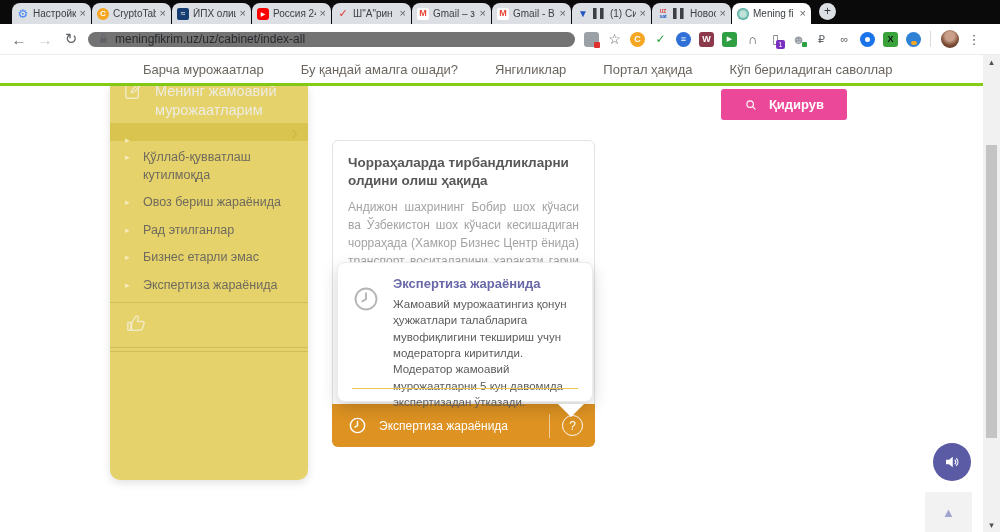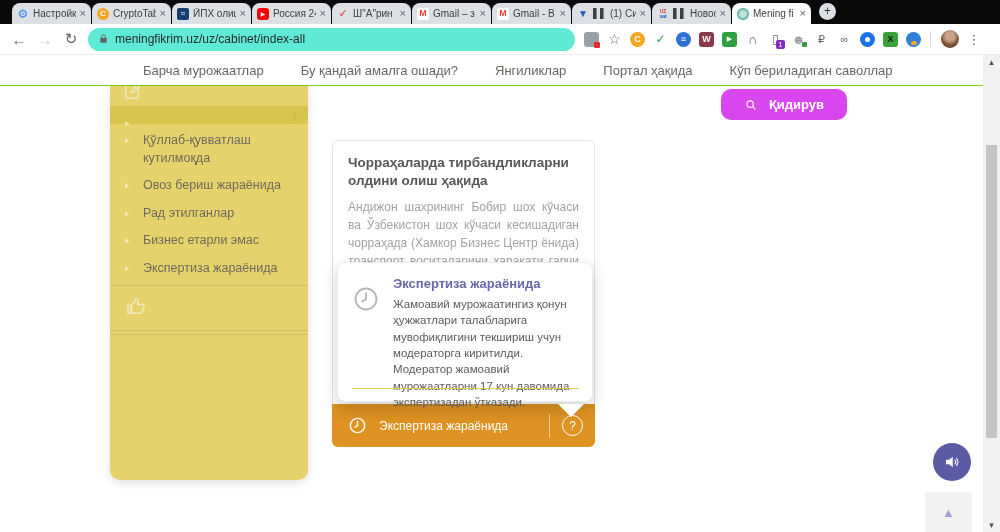--- a/index.html
+++ b/index.html
@@ -23,21 +23,21 @@
   .fav-uzsat{flex-direction:column;line-height:4.5px}
   .fav-uz{color:#d32f2f;font-weight:bold;font-size:5px}
   .fav-sat{color:#1a53c0;font-weight:bold;font-size:5px}
   .fav-emblem{border-radius:50%;background:radial-gradient(circle,#bfe3d8 0 35%,#2e9a8f 75%)}
   .newtab{width:17px;height:17px;border-radius:50%;background:#dce0e5;color:#333;display:flex;align-items:center;justify-content:center;font-size:12px;margin:0 0 2px 7px;align-self:center}
 
   
   .toolbar{position:absolute;top:24px;left:0;width:100%;height:31px;background:#fff;border-bottom:1px solid #ececec;display:flex;align-items:center;padding:0 6px}
   .navbtn{font-size:15px;color:#5f6368;width:26px;text-align:center}
   .navbtn.disabled{color:#c4c7cb}
-  .omnibox{width:487px;height:23px;background:#5eead4;border-radius:12px;margin-left:4px;display:flex;align-items:center;padding:0 10px;gap:6px;flex:0 0 auto}
+  .omnibox{width:487px;height:15px;background:#737373;border-radius:12px;margin-left:4px;display:flex;align-items:center;padding:0 10px;gap:6px;flex:0 0 auto}
   .url{font-size:12px;color:#27292d;white-space:nowrap}
   .tb-right{display:flex;align-items:center;margin-left:6px;gap:2px}
   .ext{width:21px;height:20px;display:flex;align-items:center;justify-content:center;font-size:11px;color:#5f6368;position:relative}
   .ext .bub{width:15px;height:15px;display:flex;align-items:center;justify-content:center;border-radius:3px;font-size:9px}
   .ext-badged .bub{background:#9aa0a6;border-radius:3px}
   .ext-badged::after{content:"";position:absolute;right:2px;bottom:1px;width:6px;height:6px;background:#e03131;border-radius:1px}
   .ext-star{font-size:14px}
   .ext-crypto .bub{background:#f5a623;color:#fff;border-radius:50%;font-weight:bold}
   .ext-login{color:#1f9d3a;font-weight:bold;font-size:12px}
   .ext-browsec .bub{background:#2f6fd6;color:#fff;border-radius:50%}
@@ -51,21 +51,21 @@
   .ext-bluedot .bub{background:#1a73e8;border-radius:50%}
   .ext-bluedot .bub::after{content:"";width:5px;height:5px;background:#fff;border-radius:50%}
   .ext-greenx .bub{background:#3aa23a;color:#111;font-weight:bold}
   .ext-chat .bub{background:#2f81d6;border-radius:50%}
   .ext-chat .bub::after{content:"";width:6px;height:4px;background:#f5a623;border-radius:2px;margin-top:7px}
   .tb-divider{width:1px;height:16px;background:#dadce0;margin:0 4px}
   .avatar{width:18px;height:18px;border-radius:50%;background:radial-gradient(circle at 50% 35%,#caa08a 0 30%,#7d4e35 60%,#513023);margin:0 4px}
   .menu-dots{font-size:13px;color:#5f6368;width:18px;text-align:center}
 
   
-  .site-nav{position:absolute;top:55px;left:0;width:983px;height:31px;background:#fff;border-bottom:1px solid #84cc16;display:flex;align-items:center;padding-left:143px;gap:37px}
+  .site-nav{position:absolute;top:55px;left:0;width:983px;height:31px;background:#fff;border-bottom:3px solid #84cc16;display:flex;align-items:center;padding-left:143px;gap:37px}
   .site-nav a{font-size:13px;color:#6b655f;text-decoration:none;white-space:nowrap}
 
   
   .content{position:absolute;top:86px;left:0;width:983px;height:446px;background:#fff}
 
   
   .sidebar{position:absolute;left:110px;top:0;width:198px;height:394px;background:#e6d26a;border-radius:0 0 10px 10px;overflow:hidden;box-shadow:0 3px 8px rgba(0,0,0,.12)}
   .side-head{display:flex;gap:10px;padding:0 12px;margin-top:-7px;align-items:flex-start}
   .side-ic{width:23px;height:23px;color:#f0e9c2;flex:0 0 23px}
   .side-ic svg{width:100%;height:100%}
@@ -74,21 +74,21 @@
   .bullet{position:absolute;left:15px;top:7px;font-size:9px;color:#f4edbb}
   .side-filter.active{background:#d9c44f;padding-top:9px;padding-bottom:9px;margin:4px 0 3px}
   .side-filter.active .bullet{top:11px}
   .chev{position:absolute;right:10px;top:50%;transform:translateY(-50%);font-size:20px;color:#cdb93f}
   .side-divider{height:1px;background:rgba(110,95,25,.18);margin:3px 0 0}
   .side-section{display:flex;align-items:center;gap:12px;padding:9px 14px;font-size:14px;color:#8b887c;line-height:1.25;cursor:pointer}
 
   
   .search-input{position:absolute;left:332px;top:3px;width:378px;height:31px;border:1px solid #e2e2e2;border-radius:8px;padding:0 12px;font-size:13px;color:#555;outline:none;font-family:inherit}
   .search-input::placeholder{color:#aaa}
-  .search-btn{position:absolute;left:721px;top:3px;width:126px;height:31px;background:#d946ef;border:none;border-radius:10px;color:#fff;font-size:13px;font-weight:bold;display:flex;align-items:center;justify-content:center;gap:11px;font-family:inherit;cursor:pointer}
+  .search-btn{position:absolute;left:721px;top:3px;width:126px;height:31px;background:#ec4899;border:none;border-radius:3px;color:#fff;font-size:13px;font-weight:bold;display:flex;align-items:center;justify-content:center;gap:11px;font-family:inherit;cursor:pointer}
   .search-btn svg{width:14px;height:14px}
 
   
   .card{position:absolute;left:332px;top:54px;width:263px;height:307px;border:1px solid #e3e3e3;border-radius:6px;background:#fff}
   .card-title{padding:13px 15px 6px;font-size:13.5px;font-weight:bold;color:#585858;line-height:1.35}
   .card-excerpt{padding:2px 15px 0;font-size:12px;color:#a3a3a3;line-height:1.5;text-align:justify}
   .status-bar{position:absolute;left:-1px;right:-1px;bottom:-1px;height:43px;background:#dd9222;border-radius:0 0 6px 6px;display:flex;align-items:center;padding:0 12px 0 16px}
   .status-bar .clock{width:19px;height:19px;color:#fff}
   .status-label{margin-left:12px;font-size:12px;color:#fff;flex:1}
   .status-divider{width:1px;height:24px;background:rgba(255,255,255,.55);margin-right:12px}
@@ -240,20 +240,21 @@
   <div class="content">
 
     <aside class="sidebar">
       <div class="side-head">
         <span class="side-ic">
           <svg viewBox="0 0 24 24" fill="none" stroke="currentColor" stroke-width="1.5">
               <rect x="4" y="5" width="13" height="15" rx="1.5"></rect>
               <path d="M12.5 13.5L20 6l-2-2-7.5 7.5-.7 2.7 2.7-.7z"></path>
             </svg>
         </span>
+        <span class="side-head-label">Менинг жамоавий мурожаатларим</span>
       </div>
 
       <div class="side-filter active">
         <span class="bullet">▸</span>
         <span class="chev">›</span>
       </div>
       <div class="side-filter">
         <span class="bullet">▸</span>
         <span>Қўллаб-қувватлаш кутилмоқда</span>
       </div>
@@ -312,21 +313,21 @@
     </div>
 
     <div class="popup">
       <span class="pop-ic">
         <svg viewBox="0 0 24 24" fill="none" stroke="currentColor" stroke-width="1.6">
             <circle cx="12" cy="12" r="9"></circle>
             <path d="M12 7v5.2L8.8 14" stroke-linecap="round"></path>
           </svg>
       </span>
       <span class="pop-title">Экспертиза жараёнида</span>
-      <span class="pop-body">Жамоавий мурожаатингиз қонун ҳужжатлари талабларига мувофиқлигини текшириш учун модераторга киритилди. Модератор жамоавий мурожаатларни 17 кун давомида экспертизадан ўтказади.</span>
+      <span class="pop-body">Жамоавий мурожаатингиз қонун ҳужжатлари талабларига мувофиқлигини текшириш учун модераторга киритилди. Модератор жамоавий мурожаатларни 5 кун давомида экспертизадан ўтказади.</span>
       <span class="pop-rule"></span>
     </div>
     <div class="notch"></div>
 
     <button class="tts-btn">
       <svg viewBox="0 0 24 24">
           <path d="M4 9h4l5-4v14l-5-4H4z" fill="#fff"></path>
           <path d="M16 9.5a3.5 3.5 0 010 5" stroke="#fff" fill="none" stroke-width="1.6" stroke-linecap="round"></path>
           <path d="M18 7.5a6.5 6.5 0 010 9" stroke="#fff" fill="none" stroke-width="1.6" stroke-linecap="round"></path>
         </svg>

